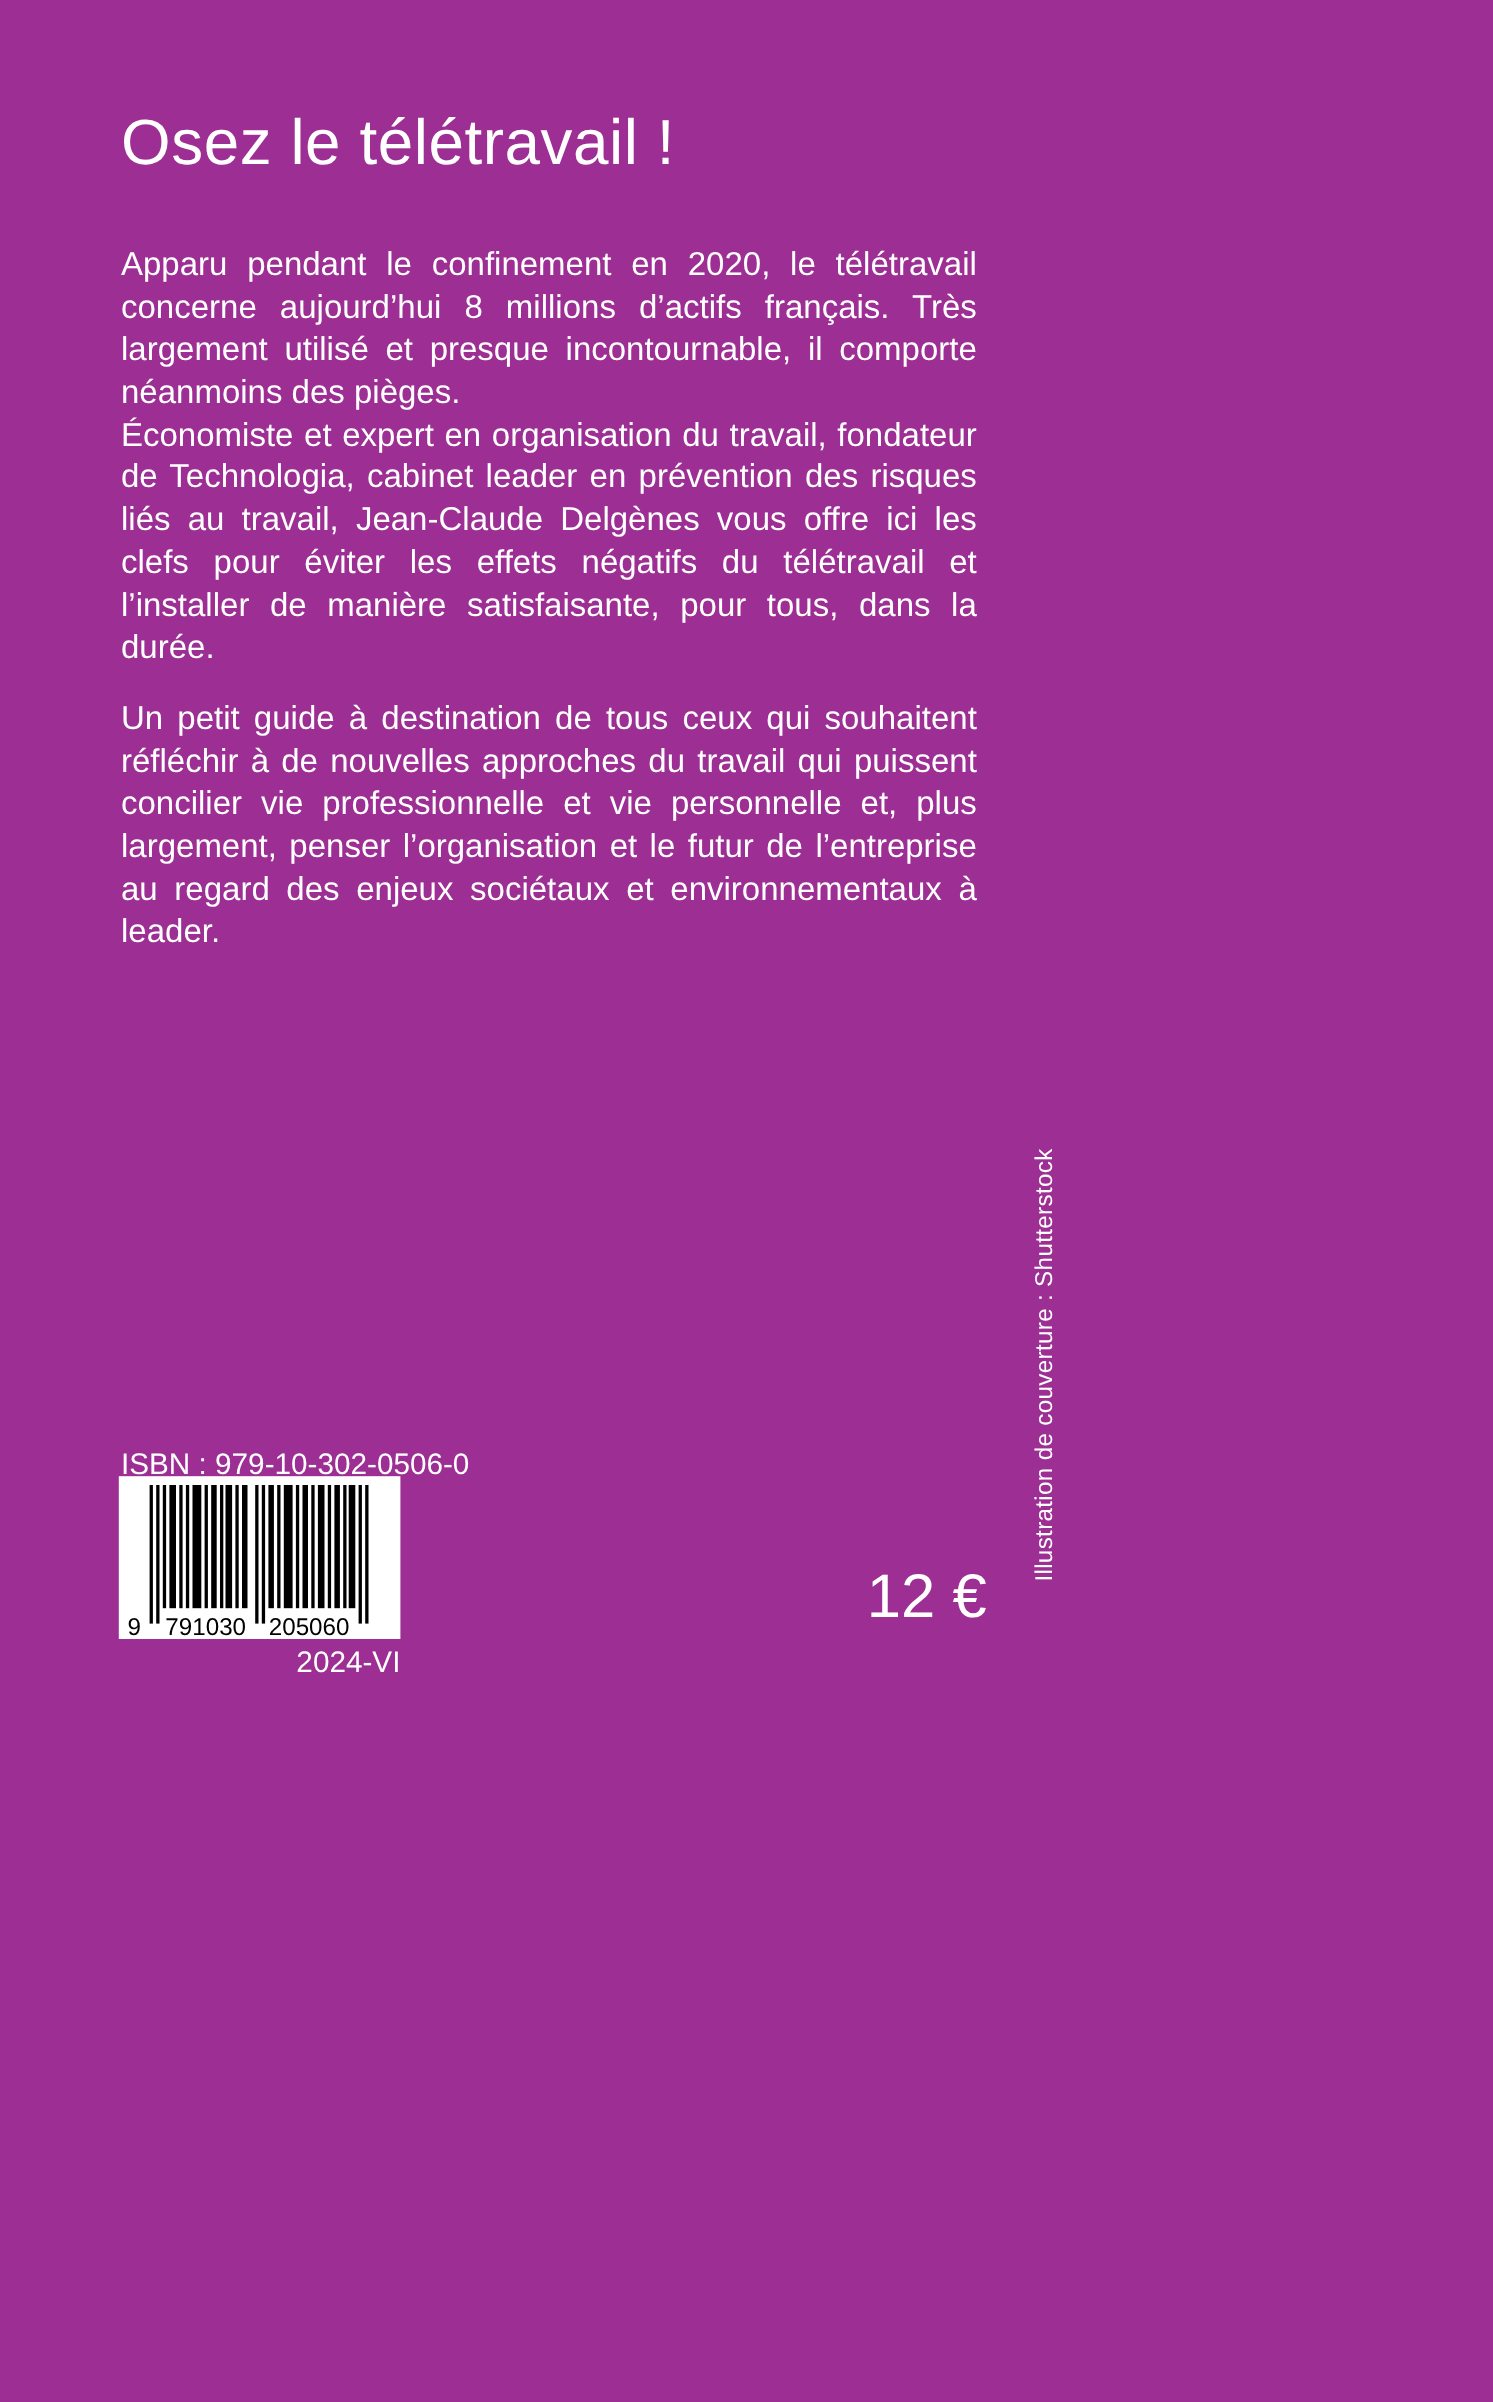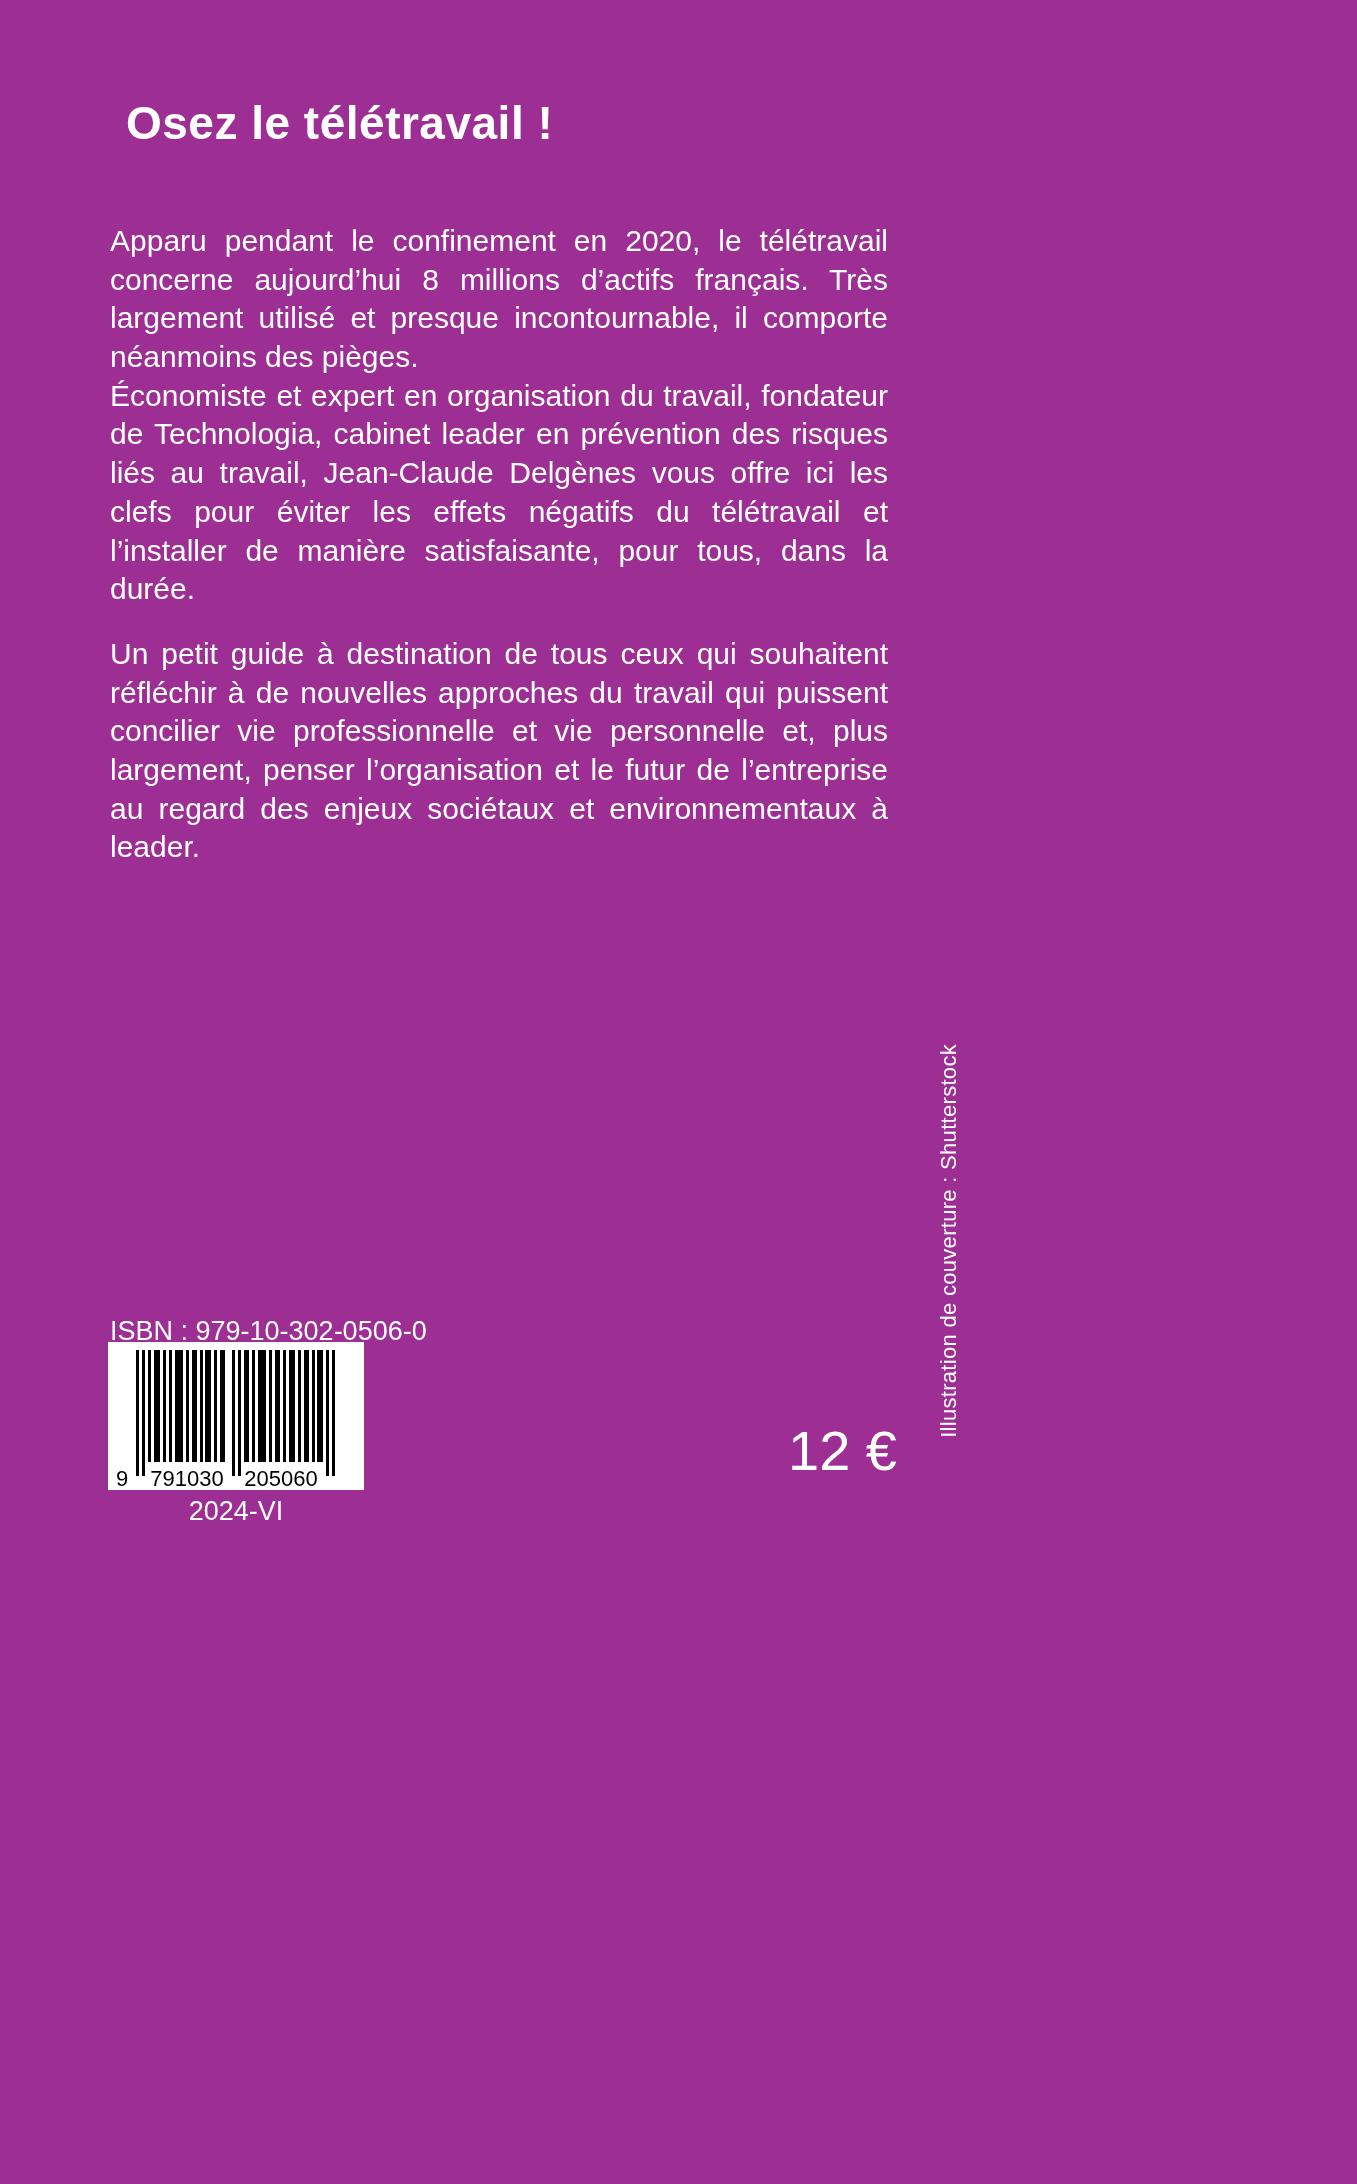--- a/index.html
+++ b/index.html
@@ -9,24 +9,24 @@
     width:1357px;
     height:2184px;
     background:#9d2f94;
     color:#ffffff;
     font-family:"Liberation Sans", sans-serif;
     overflow:hidden;
     margin:0 auto;
   }
   .title {
     position:absolute;
-    left:126px;
+    left:110px;
     top:96px;
-    font-size:46px;
-    font-weight:700;
+    font-size:58px;
+    font-weight:400;
     letter-spacing:0.5px;
   }
   .blurb {
     position:absolute;
     left:110px;
     top:222px;
     width:778px;
     font-size:30px;
     line-height:1.29;
   }
@@ -49,21 +49,21 @@
     width:256px;
     height:148px;
     background:#ffffff;
   }
   .barcode svg { display:block; width:100%; height:100%; }
   .edition {
     position:absolute;
     left:108px;
     top:1496px;
     width:256px;
-    text-align:center;
+    text-align:right;
     font-size:27px;
   }
   .price {
     position:absolute;
     left:788px;
     top:1418px;
     font-size:56px;
     font-weight:400;
   }
   .credit {

